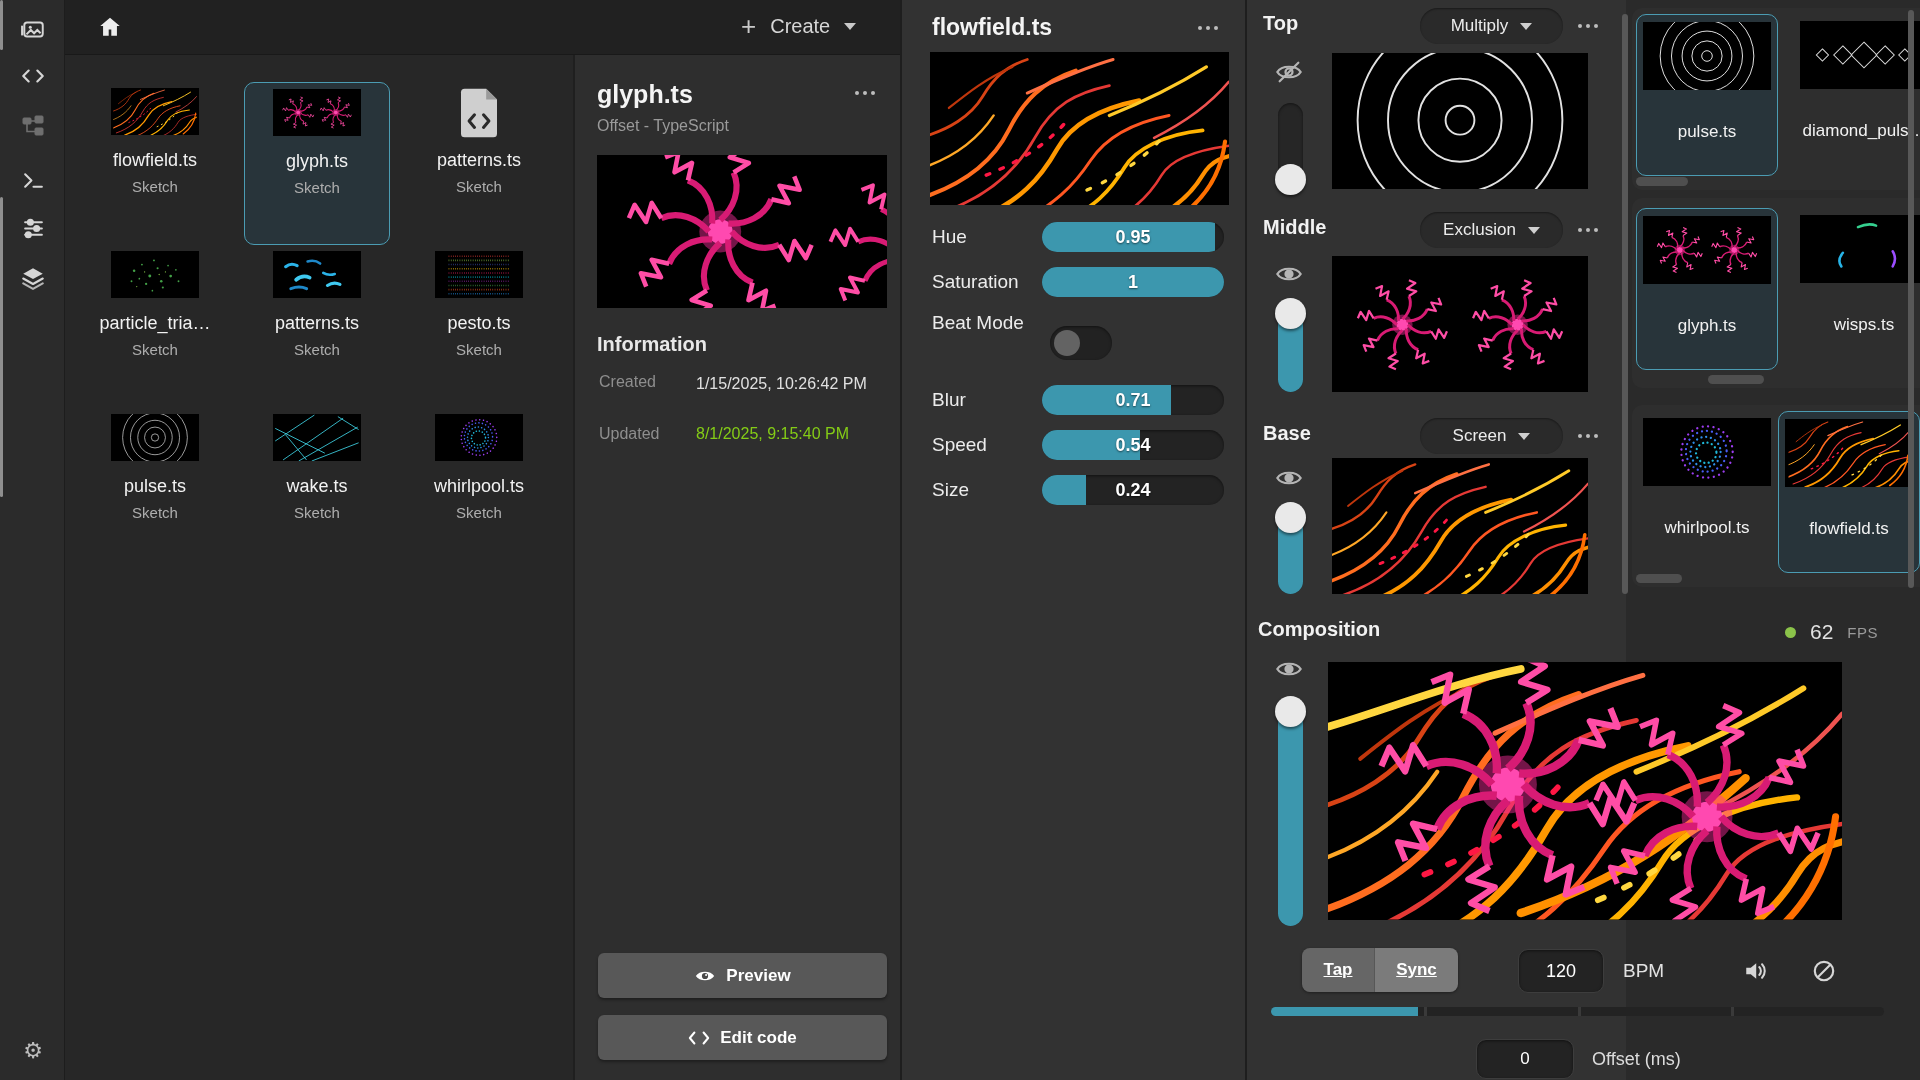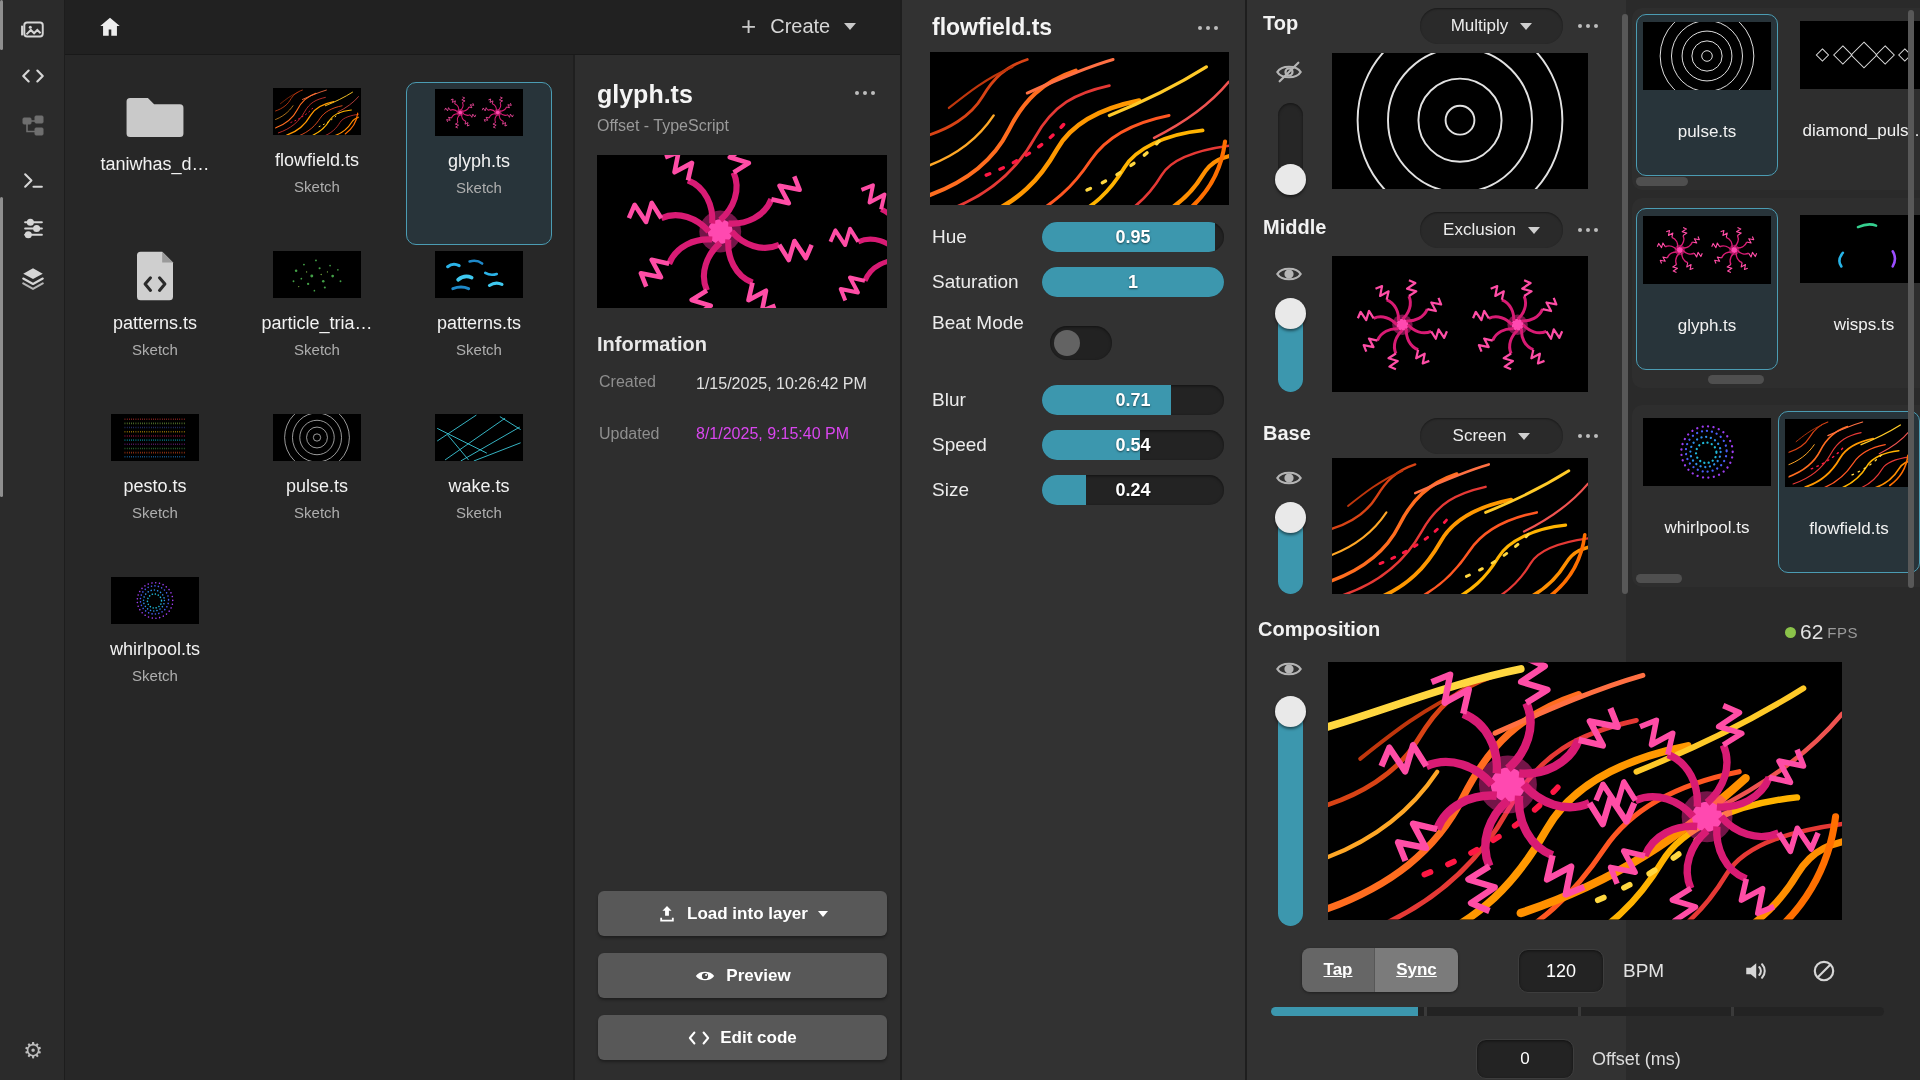--- a/index.html
+++ b/index.html
@@ -344,29 +344,20 @@
     </div>
     <div class="abs" style="left:676px;top:12px;display:flex;align-items:center;gap:14px;cursor:pointer">
       <span style="font-size:26px;color:#c9c9c9;line-height:28px">+</span>
       <span style="font-size:20px;color:#d6d6d6">Create</span>
       <span class="caret" style="border-top-color:#c9c9c9"></span>
     </div>
   </header>
 
   <div id="filegrid" class="abs">
 
-    <div class="fitem">
-      <div class="ficon">
-        <svg width="64" height="56" viewBox="0 0 72 60" fill="#c9c9c9">
-          <path d="M8,12 h20 l7,7 h29 a4,4 0 0 1 4,4 v29 a4,4 0 0 1 -4,4 H8 a4,4 0 0 1 -4,-4 V16 a4,4 0 0 1 4,-4 Z"></path>
-        </svg>
-      </div>
-      <div class="fname" style="top:72px">taniwhas_d…</div>
-      <div class="ftype"></div>
-    </div>
 
     <div class="fitem">
       <div class="fthumb">
           <svg viewBox="0 0 160 90">
             <use href="#sym-flowfield"></use>
           </svg>
         </div>
       <div class="fname">flowfield.ts</div>
       <div class="ftype">Sketch</div>
     </div>
@@ -468,30 +459,22 @@
           <rect width="160" height="84" fill="#000"></rect>
         <use href="#g-flower" transform="translate(68,42) scale(1.05)"></use>
         <use href="#g-flower" transform="translate(172,54) scale(0.9)"></use>
       </svg>
     </div>
 
     <div class="abs" style="left:22px;top:278px;font-size:20px;font-weight:bold;color:#e8e8e8">Information</div>
     <div class="abs" style="left:24px;top:318px;font-size:16px;color:#8e8e8e">Created</div>
     <div class="abs" style="left:121px;top:318px;width:192px;font-size:16px;color:#e0e0e0;line-height:1.4">1/15/2025, 10:26:42 PM</div>
     <div class="abs" style="left:24px;top:370px;font-size:16px;color:#8e8e8e">Updated</div>
-    <div class="abs" style="left:121px;top:370px;width:192px;font-size:16px;color:#d946ef">8/1/2025, 9:15:40 PM</div>
-
-    <button class="gbtn" style="top:836px">
-      <svg width="20" height="20" viewBox="0 0 24 24">
-        <path d="M12,2.5 l5.5,5.5 h-3.2 v6 h-4.6 v-6 H6.5 Z" fill="#fff"></path>
-        <path d="M5,16.5 v3.5 h14 v-3.5" fill="none" stroke="#fff" stroke-width="2.2"></path>
-      </svg>
-      <span>Load into layer</span>
-      <span class="caret" style="border-top-color:#fff;border-left-width:5px;border-right-width:5px;border-top-width:6px"></span>
-    </button>
+    <div class="abs" style="left:121px;top:370px;width:192px;font-size:16px;color:#84cc16">8/1/2025, 9:15:40 PM</div>
+
     <button class="gbtn" style="top:898px">
       <svg width="22" height="22" viewBox="0 0 24 24">
         <path d="M2,12 C5.5,5.8 18.5,5.8 22,12 C18.5,18.2 5.5,18.2 2,12 Z" fill="#fff"></path>
         <circle cx="12" cy="12" r="3.4" fill="#4a4a4a"></circle>
         <circle cx="13.2" cy="10.8" r="1.1" fill="#fff"></circle>
       </svg>
       <span>Preview</span>
     </button>
     <button class="gbtn" style="top:960px">
       <svg width="22" height="18" viewBox="0 0 24 18" fill="none" stroke="#fff" stroke-width="2.2" stroke-linecap="round" stroke-linejoin="round">
@@ -703,21 +686,21 @@
           </svg>
         </div>
       <div class="bname">flowfield.ts</div>
     </div>
     <div class="hscroll" style="left:4px;width:46px"></div>
   </div>
 
   <div class="vscroll" style="left:663px;top:10px;height:578px"></div>
 
   <div class="lname" style="left:13px;top:618px">Composition</div>
-  <div class="abs" style="left:540px;top:620px;display:flex;align-items:center;gap:4px">
+  <div class="abs" style="left:540px;top:620px;display:flex;align-items:center;gap:14px">
     <span style="width:11px;height:11px;border-radius:50%;background:#8bc34a"></span>
     <span style="font-size:21px;color:#e2e2e2">62</span>
     <span style="font-size:15px;color:#9a9a9a;letter-spacing:.5px">FPS</span>
   </div>
   <div class="abs eye" style="left:30px;top:655px">
     <svg width="28" height="28" viewBox="0 0 24 24" fill="none" stroke="#b5b5b5" stroke-width="1.9">
       <path d="M2,12 C5.5,6 18.5,6 22,12 C18.5,18 5.5,18 2,12 Z"></path>
         <circle cx="12" cy="12" r="3" fill="#b5b5b5"></circle>
     </svg>
   </div>

